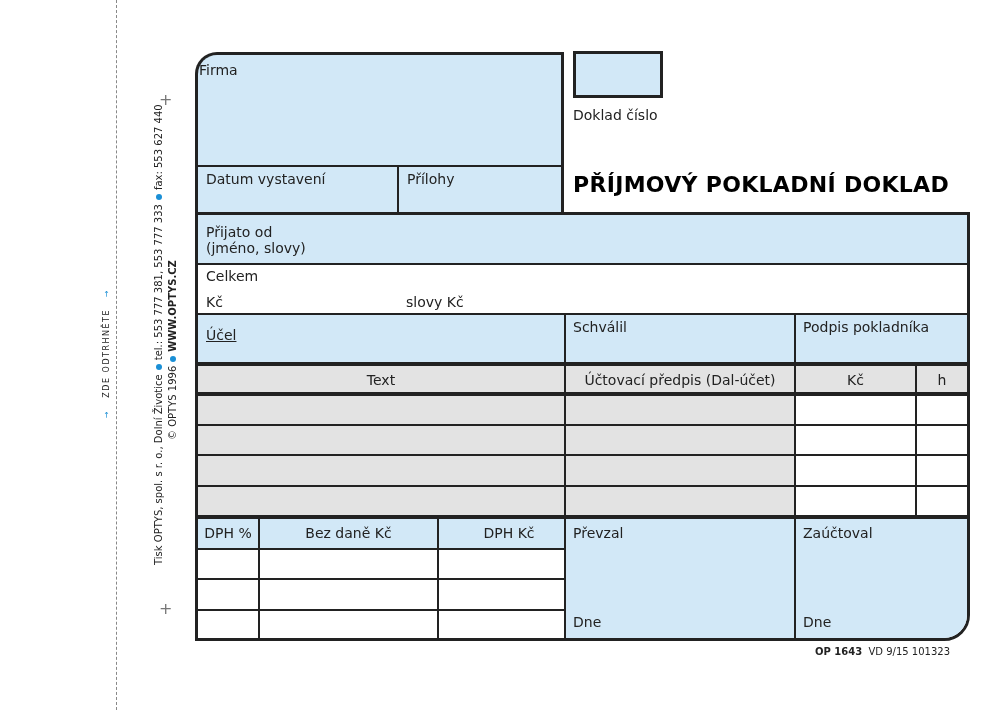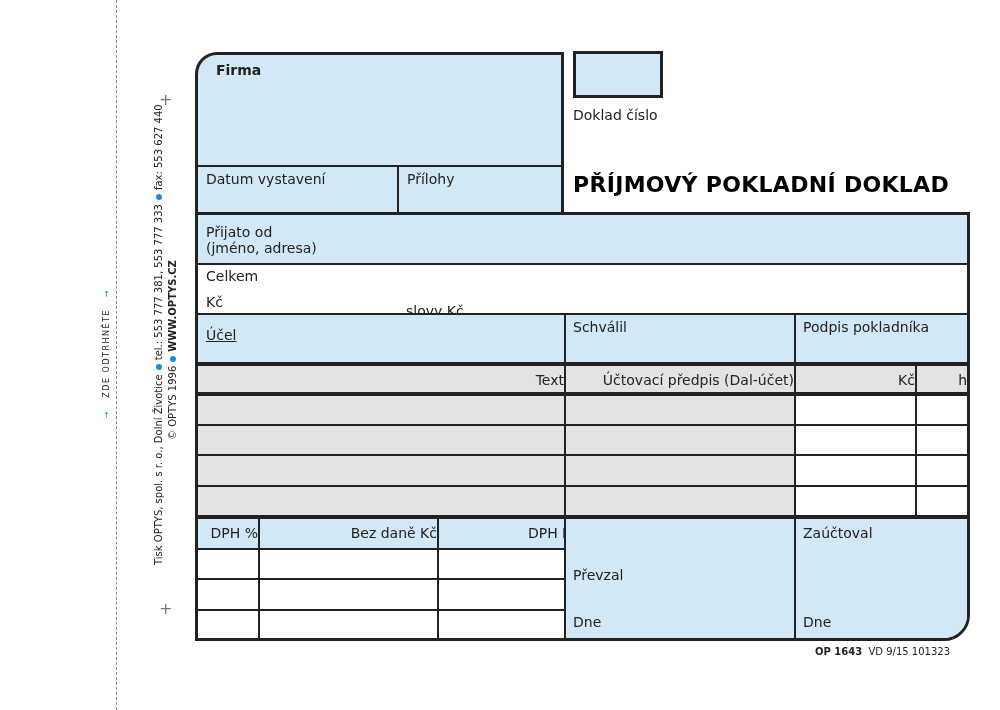--- a/index.html
+++ b/index.html
@@ -2,21 +2,21 @@
 <html><head>
 <meta charset="utf-8">
 <style>
   html,body{margin:0;padding:0;background:#fff;}
   body{width:1000px;height:710px;position:relative;overflow:hidden;font-family:"DejaVu Sans","Liberation Sans",sans-serif;color:#222;}
   .abs{position:absolute;}
   .blue{background:#d2e8f7;}
   .grey{background:#e3e3e3;}
   .white{background:#fff;}
   .lbl{position:absolute;font-size:14px;color:#222;white-space:nowrap;}
-  .ctr{position:absolute;font-size:14px;color:#222;text-align:right;white-space:nowrap;}
+  .ctr{position:absolute;font-size:14px;color:#222;text-align:center;white-space:nowrap;}
   .hl{position:absolute;background:#222;}
   .dash{position:absolute;left:116px;top:0;width:0;height:710px;border-left:1px dashed #888;}
   .plus{position:absolute;font-size:16px;color:#777;line-height:16px;}
   .vtext{position:absolute;transform-origin:left top;transform:rotate(-90deg);white-space:nowrap;color:#222;}
   .dot{display:inline-block;width:6px;height:6px;border-radius:50%;background:#1a8fd6;margin:0 4px;vertical-align:middle;}
   .arrow{color:#1a8fd6;}
 </style>
 </head>
 <body>
 
@@ -29,42 +29,42 @@
 <div class="plus" style="left:159px;top:92px;">+</div>
 <div class="plus" style="left:159px;top:601px;">+</div>
 <div class="vtext" style="left:153px;top:565px;font-size:10px;">
   <span>Tisk OPTYS, spol. s r. o., Dolní Životice</span><span class="dot"></span><span>tel.: 553 777 381, 553 777 333</span><span class="dot"></span><span>fax: 553 627 440</span>
 </div>
 <div class="vtext" style="left:167px;top:440px;font-size:10px;">
   <span>© OPTYS 1996</span><span class="dot"></span><b>WWW.OPTYS.CZ</b>
 </div>
 
 <div class="abs blue" style="left:195px;top:52px;width:369px;height:162px;border:3px solid #222;border-right-width:3px;border-bottom:none;border-top-left-radius:22px;box-sizing:border-box;"></div>
-<div class="lbl" style="left:216px;top:62px;font-weight:bold;">Firma</div>
+<div class="lbl" style="left:199px;top:62px;">Firma</div>
 <div class="hl" style="left:197px;top:165px;width:366px;height:2px;"></div>
 <div class="hl" style="left:397px;top:165px;width:2px;height:48px;"></div>
 <div class="abs" style="left:198px;top:167px;width:199px;height:46px;"></div>
 <div class="abs" style="left:399px;top:167px;width:162px;height:46px;"></div>
 <div class="lbl" style="left:206px;top:171px;">Datum vystavení</div>
 <div class="lbl" style="left:407px;top:171px;">Přílohy</div>
 
 <div class="abs blue" style="left:573px;top:51px;width:90px;height:47px;border:3px solid #222;box-sizing:border-box;"></div>
 <div class="lbl" style="left:573px;top:107px;">Doklad číslo</div>
 <div class="abs" style="left:573px;top:172px;font-size:22px;font-weight:bold;letter-spacing:0.3px;color:#000000;white-space:nowrap;">PŘÍJMOVÝ POKLADNÍ DOKLAD</div>
 
 <div class="abs" style="left:195px;top:212px;width:775px;height:429px;border:3px solid #222;border-bottom-right-radius:26px;box-sizing:border-box;overflow:hidden;background:#fff;">
 
   <div class="abs blue" style="left:0;top:0;width:769px;height:48px;"></div>
-  <div class="lbl" style="left:8px;top:9px;line-height:16px;"><span>Přijato od</span><br><span>(jméno, adresa)</span></div>
+  <div class="lbl" style="left:8px;top:9px;line-height:16px;"><span>Přijato od</span><br><span>(jméno, slovy)</span></div>
   <div class="hl" style="left:0;top:48px;width:769px;height:2px;"></div>
 
   <div class="abs white" style="left:0;top:50px;width:769px;height:48px;"></div>
   <div class="lbl" style="left:8px;top:53px;">Celkem</div>
   <div class="lbl" style="left:8px;top:79px;">Kč</div>
-  <div class="lbl" style="left:208px;top:88px;">slovy Kč</div>
+  <div class="lbl" style="left:208px;top:79px;">slovy Kč</div>
   <div class="hl" style="left:0;top:98px;width:769px;height:2px;"></div>
 
   <div class="abs blue" style="left:0;top:100px;width:769px;height:47px;"></div>
   <div class="abs" style="left:0;top:100px;width:366px;height:47px;"></div>
   <div class="abs" style="left:368px;top:100px;width:228px;height:47px;"></div>
   <div class="abs" style="left:598px;top:100px;width:171px;height:47px;"></div>
   <div class="lbl" style="left:8px;top:112px;text-decoration:underline;">Účel</div>
   <div class="lbl" style="left:375px;top:104px;">Schválil</div>
   <div class="lbl" style="left:605px;top:104px;">Podpis pokladníka</div>
   <div class="hl" style="left:366px;top:100px;width:2px;height:47px;"></div>
@@ -104,21 +104,21 @@
   <div class="hl" style="left:0;top:363px;width:366px;height:2px;"></div>
   <div class="abs" style="left:0;top:365px;width:366px;height:29px;"></div>
   <div class="hl" style="left:0;top:394px;width:366px;height:2px;"></div>
   <div class="abs" style="left:0;top:396px;width:366px;height:28px;"></div>
   <div class="hl" style="left:60px;top:304px;width:2px;height:122px;"></div>
   <div class="hl" style="left:239px;top:304px;width:2px;height:122px;"></div>
 
   <div class="abs blue" style="left:368px;top:304px;width:401px;height:122px;"></div>
   <div class="abs" style="left:368px;top:304px;width:228px;height:122px;"></div>
   <div class="abs" style="left:598px;top:304px;width:171px;height:122px;"></div>
-  <div class="lbl" style="left:375px;top:310px;margin-top:42px;">Převzal</div>
+  <div class="lbl" style="left:375px;top:310px;">Převzal</div>
   <div class="lbl" style="left:605px;top:310px;">Zaúčtoval</div>
   <div class="lbl" style="left:375px;top:399px;">Dne</div>
   <div class="lbl" style="left:605px;top:399px;">Dne</div>
   <div class="hl" style="left:366px;top:304px;width:2px;height:122px;"></div>
   <div class="hl" style="left:596px;top:304px;width:2px;height:122px;"></div>
 </div>
 
 <div class="hl" style="left:561px;top:52px;width:3px;height:162px;"></div>
 
 <div class="abs" style="left:815px;top:646px;font-size:10px;white-space:nowrap;color:#222;"><b>OP 1643</b>&nbsp;&nbsp;<span>VD 9/15  101323</span></div>

